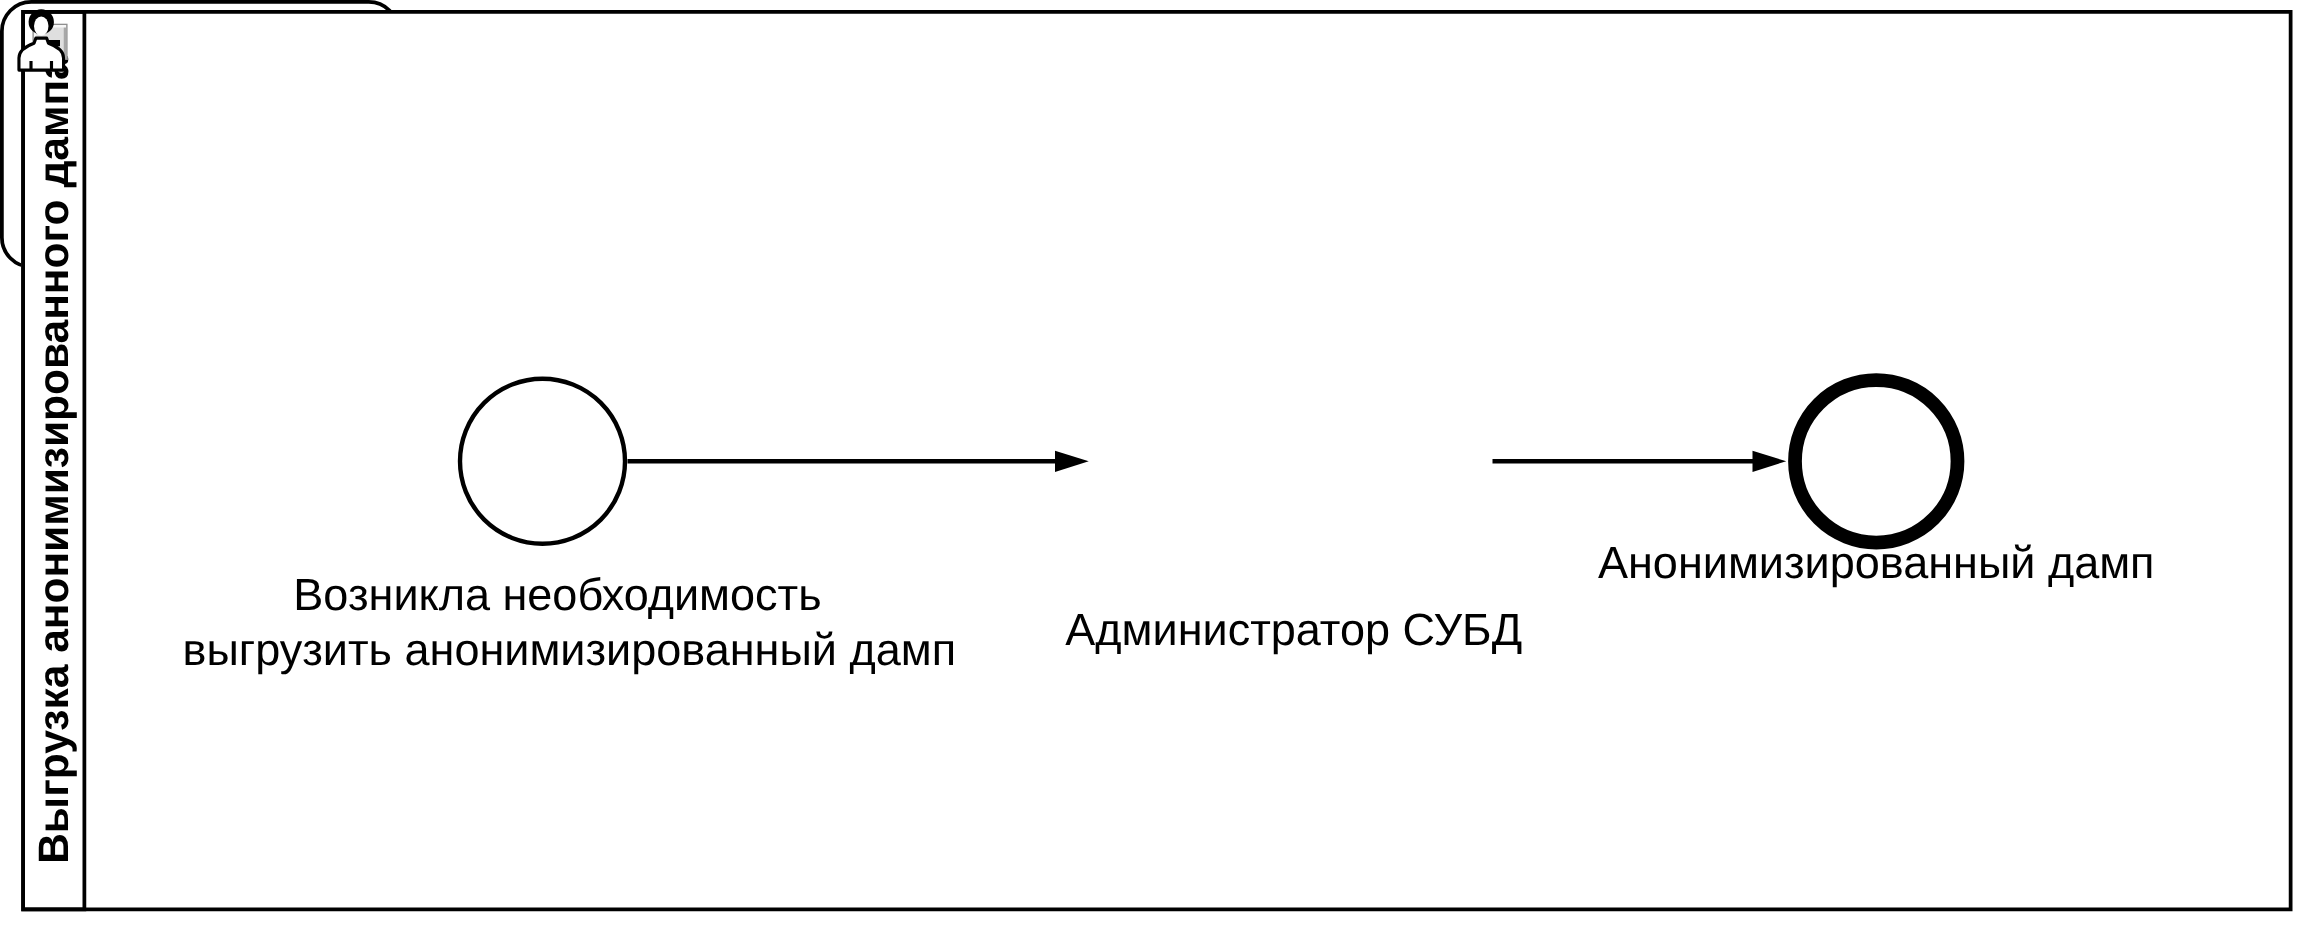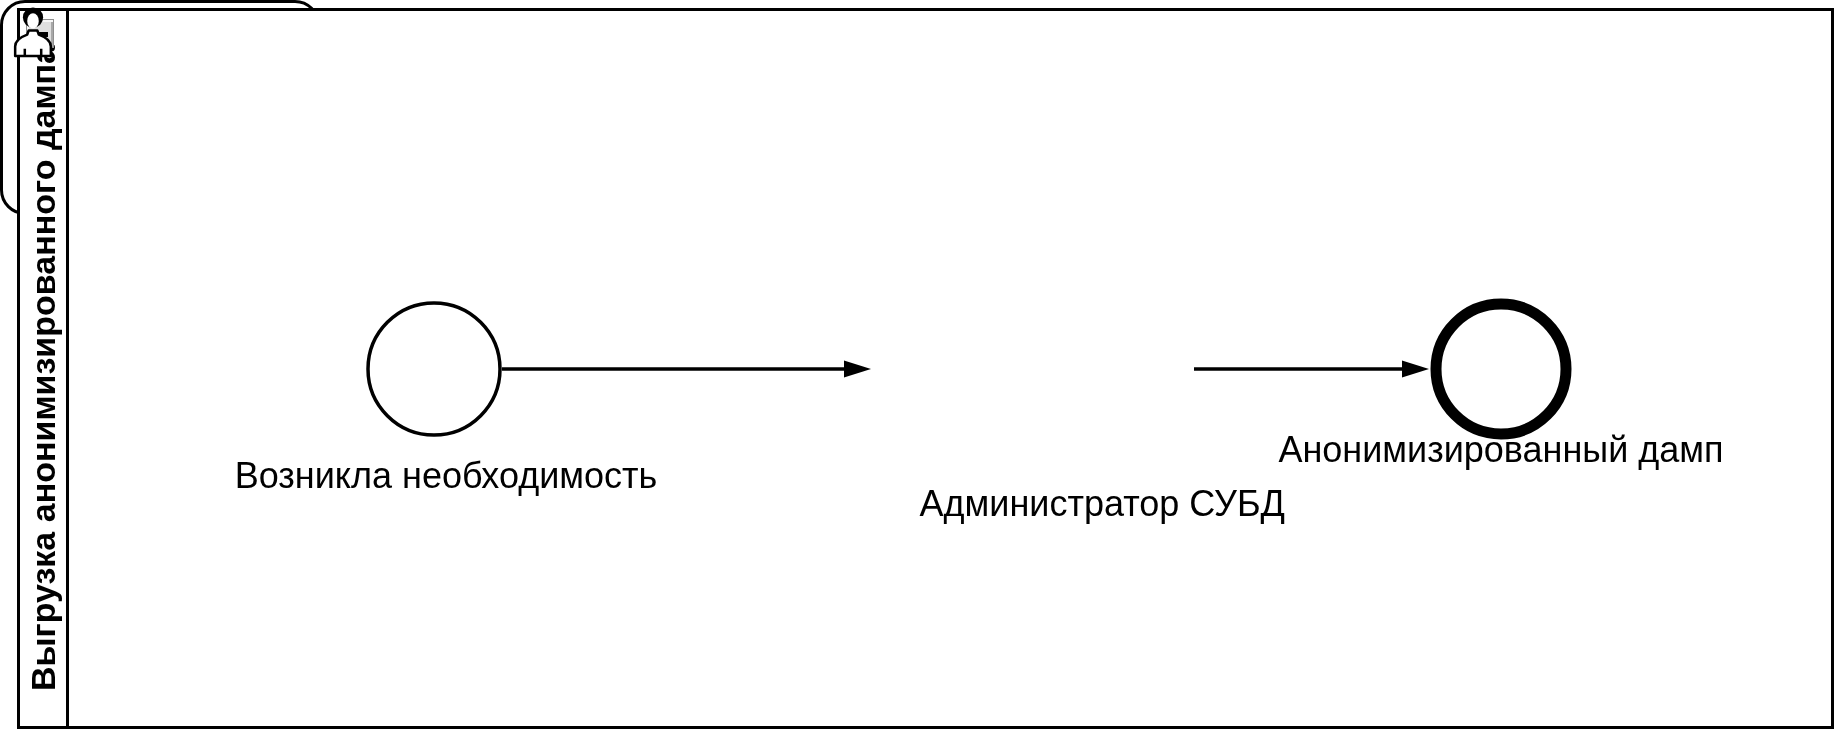--- a/index.html
+++ b/index.html
@@ -117,19 +117,20 @@
     <circle cx="23" cy="14" r="10.5" fill="#000000"></circle>
     <ellipse cx="23" cy="17.5" rx="6" ry="8" fill="#ffffff"></ellipse>
   </svg>
   <span data-interactable="false">Запуск утилиты</span>
   <span data-interactable="false">pg_dump,</span>
   <span data-interactable="false">pg_dumpall</span>
 </div>
 
 <div class="lbl" style="left:146px; top:454px; width:600px;" data-interactable="false">
   <div data-interactable="false">Возникла необходимость</div>
+  <div data-interactable="false">выгрузить анонимизированный дамп</div>
 </div>
 
-<div class="lbl" style="left:785px; top:482px; width:500px;text-align:right;" data-interactable="false">Администратор СУБД</div>
+<div class="lbl" style="left:785px; top:482px; width:500px;" data-interactable="false">Администратор СУБД</div>
 
 <div class="lbl" style="left:1201px; top:428px; width:600px;" data-interactable="false">
   <div data-interactable="false">Анонимизированный дамп</div>
 </div>
 
 </body></html>

